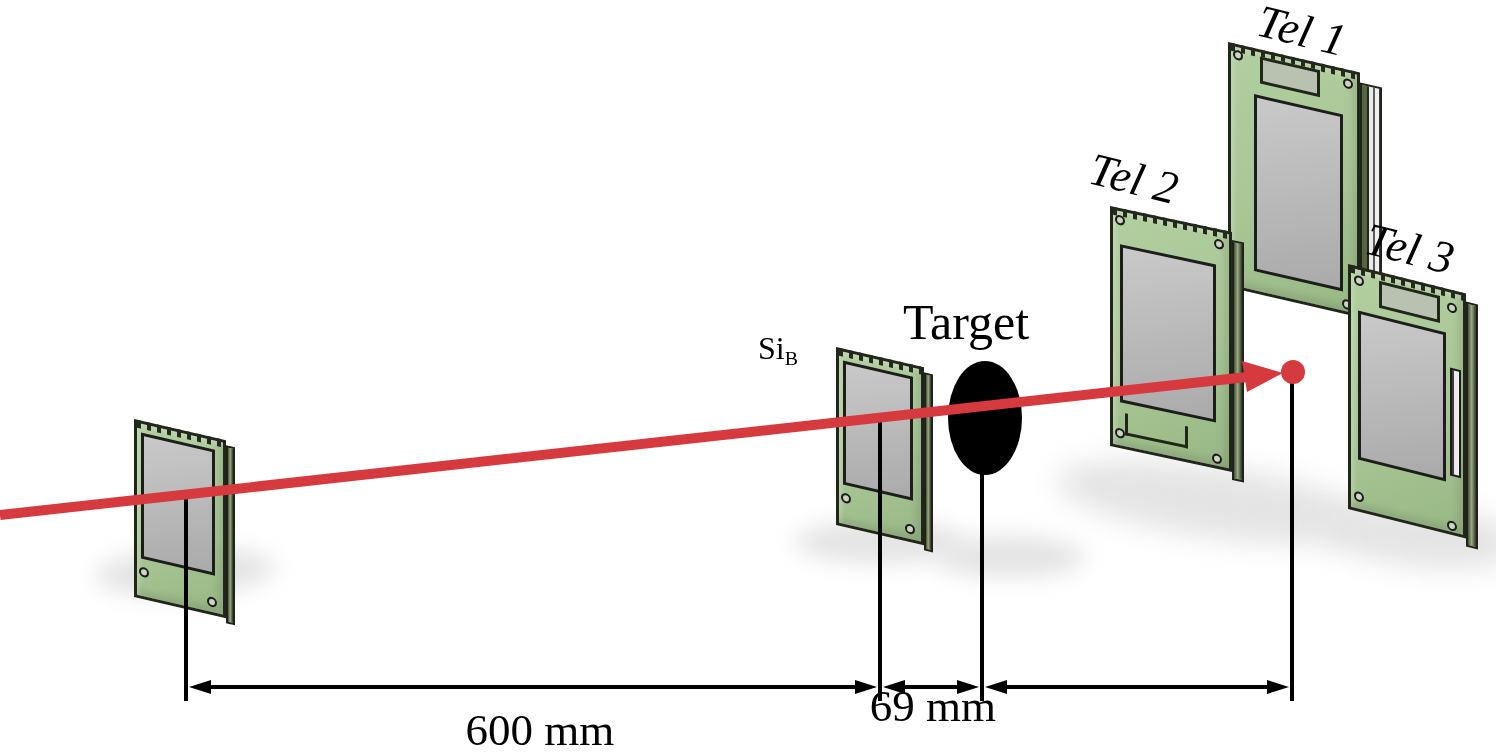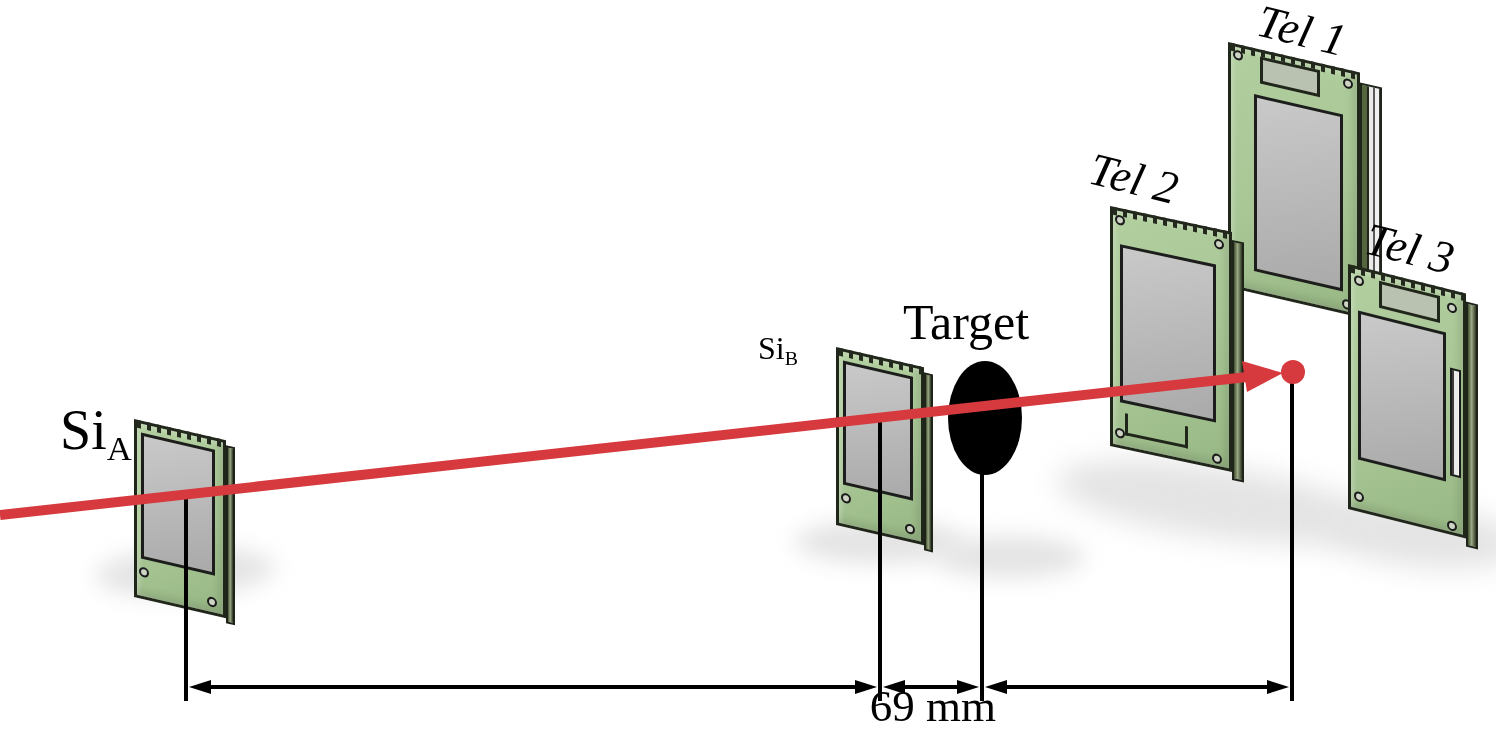--- a/index.html
+++ b/index.html
@@ -124,25 +124,23 @@
     <polygon points="883,687 905,680 905,694" fill="#000"></polygon>
     <polygon points="979,687 957,680 957,694" fill="#000"></polygon>
     <polygon points="985,687 1007,680 1007,694" fill="#000"></polygon>
     <polygon points="1289,687 1267,680 1267,694" fill="#000"></polygon>
 
     <line x1="0" y1="515" x2="1247" y2="377" stroke="#d63a3e" stroke-width="10"></line>
     <polygon points="1283,373 1242,361 1247,392" fill="#d63a3e"></polygon>
     <circle cx="1293" cy="372" r="12" fill="#d63a3e"></circle>
   </svg>
 
-  <div class="lbl si" style="left:60px;top:402px;">
-    <span>Si</span><span class="sub">A</span>
-  </div>
   <div class="lbl si-b" style="left:758px;top:332px;">
     <span>Si</span><span class="sub">B</span>
   </div>
   <div class="lbl target" style="left:903px;top:297px;">Target</div>
   <div class="lbl tel" style="left:1264px;top:-2px;">Tel 1</div>
   <div class="lbl tel" style="left:1096px;top:146px;">Tel 2</div>
   <div class="lbl tel" style="left:1372px;top:216px;">Tel 3</div>
+  <div class="lbl dim" style="left:540px;top:708px;">600 mm</div>
   <div class="lbl dim" style="left:933px;top:676px;margin-top:8px;">69 mm</div>
 
 </div>
 
 </body></html>

